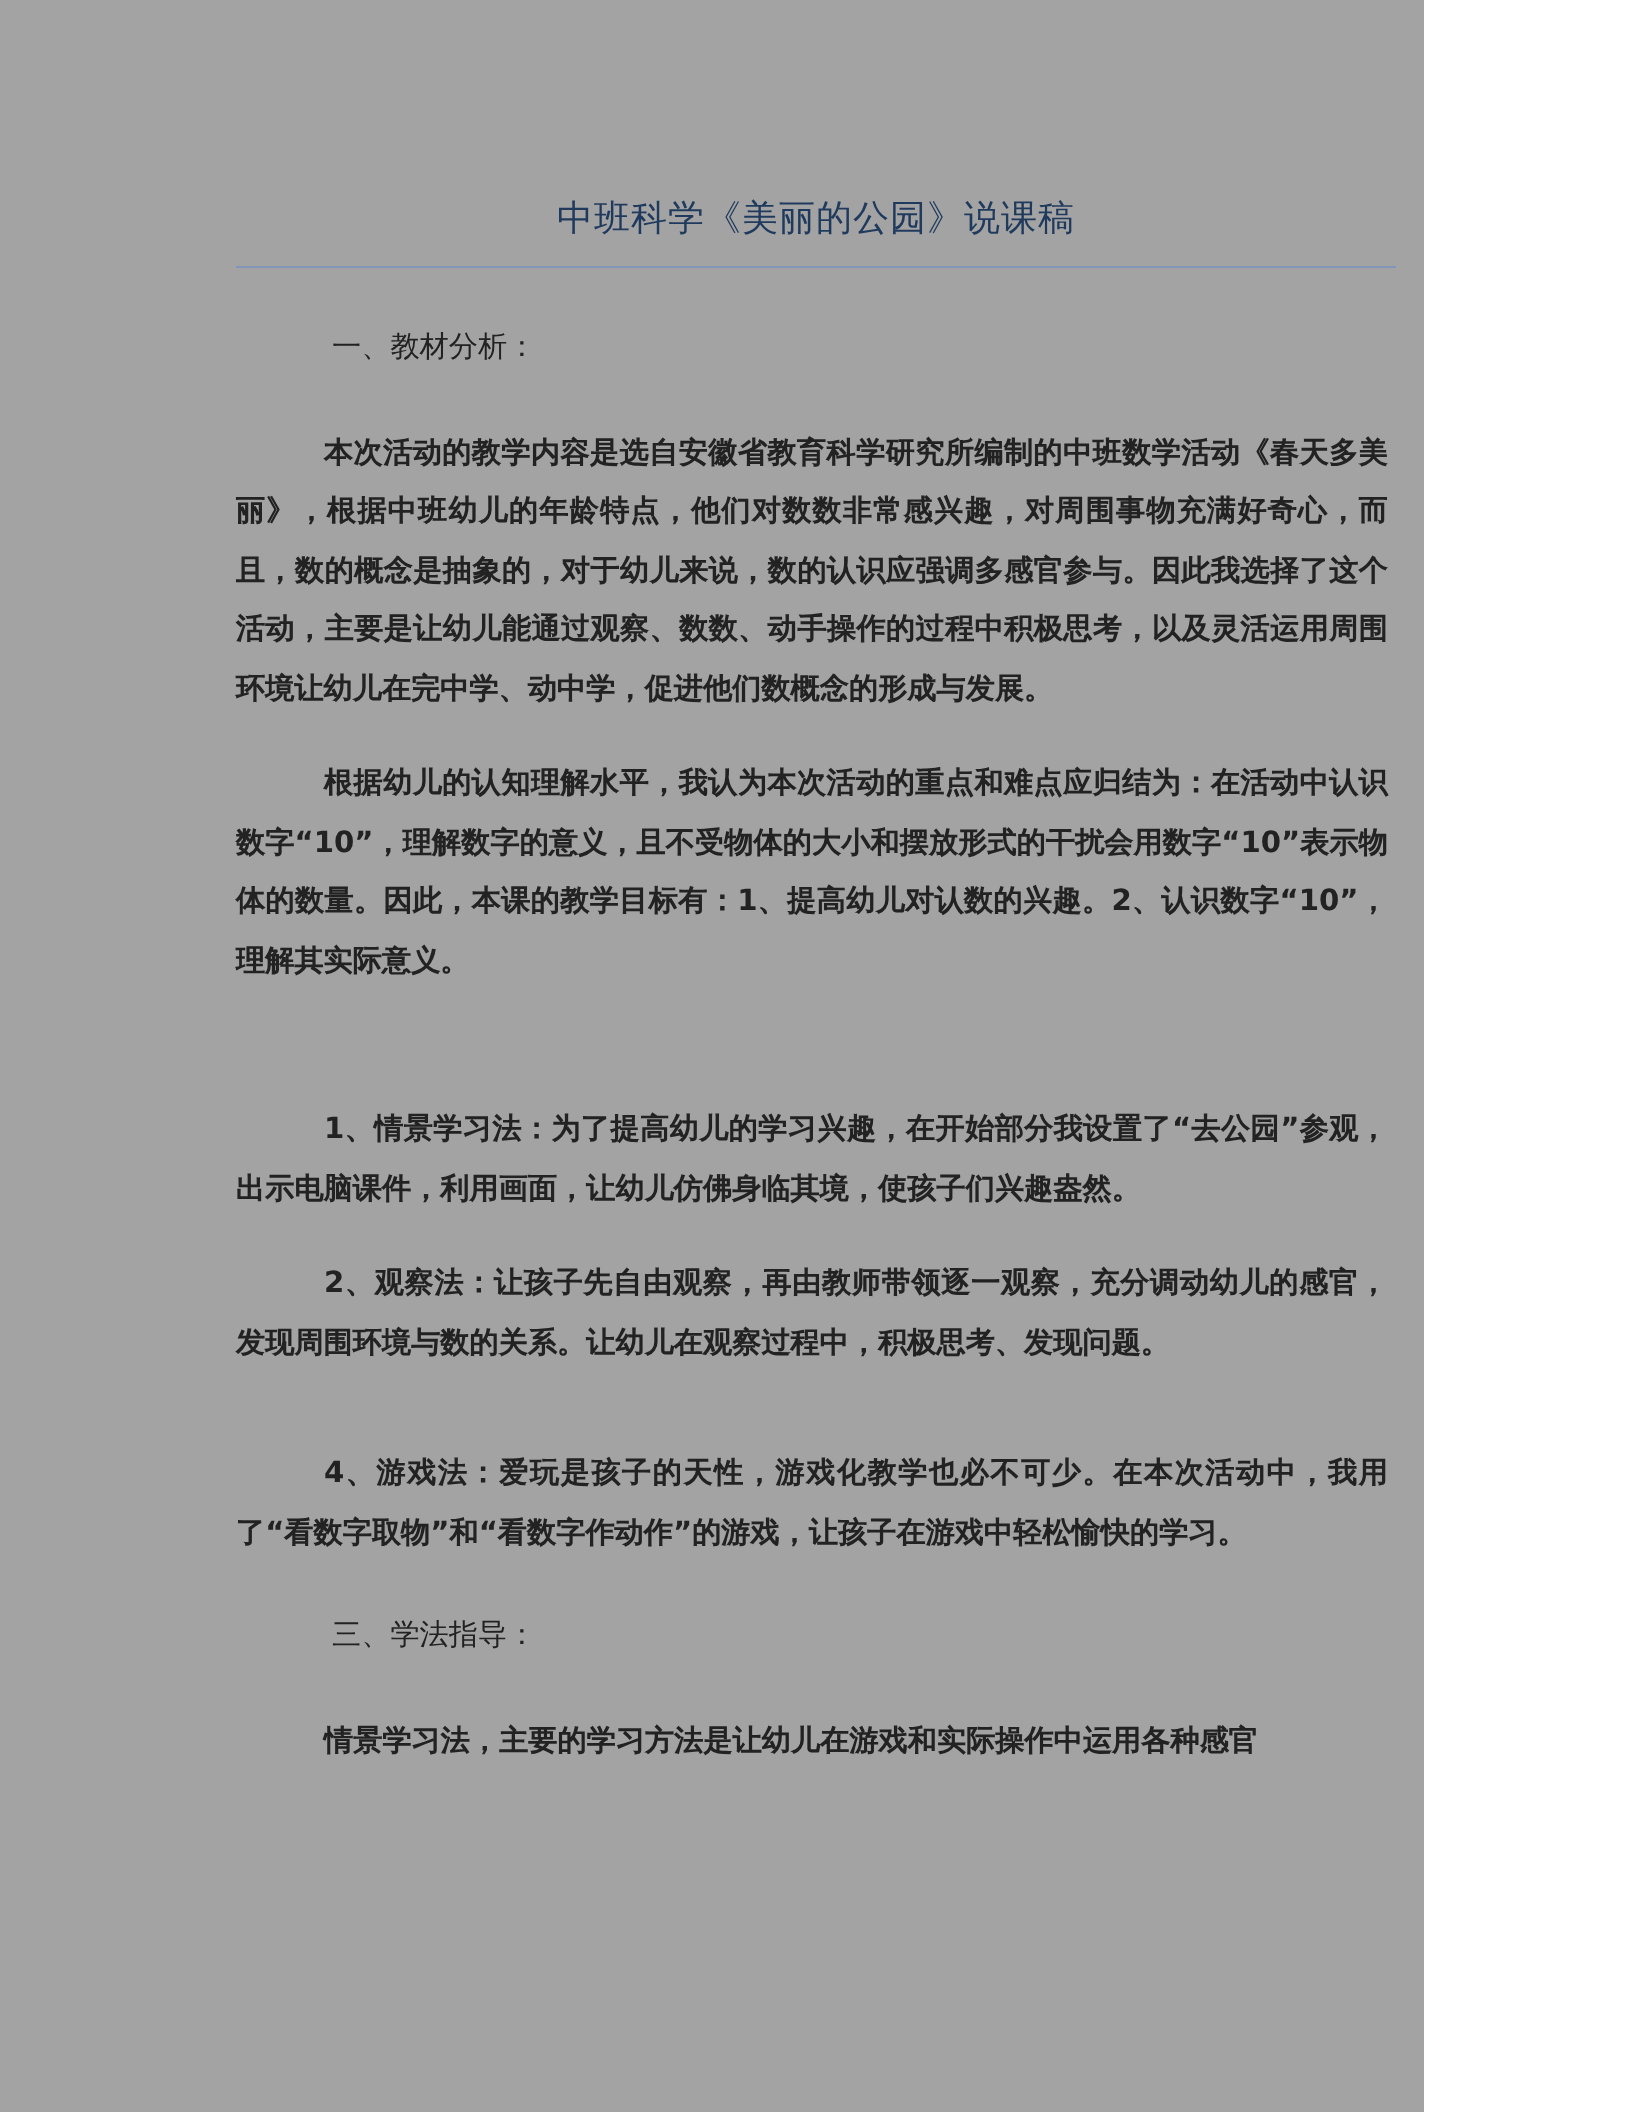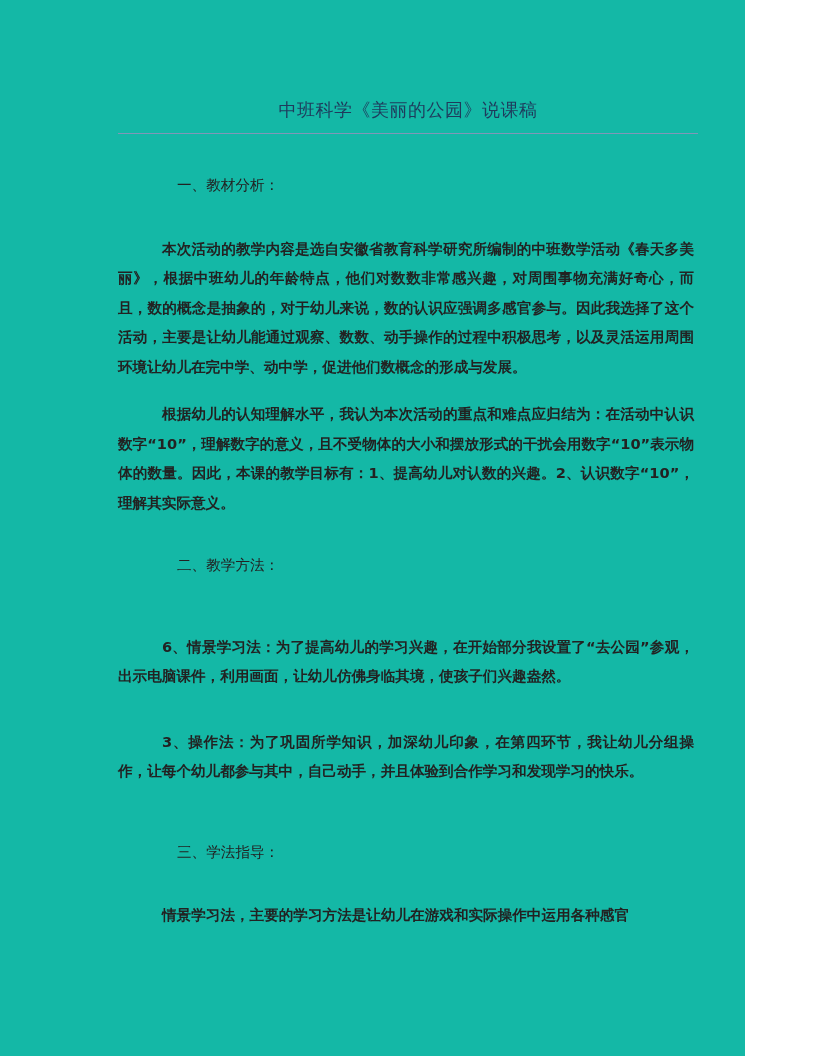--- a/index.html
+++ b/index.html
@@ -14,22 +14,21 @@
       overflow: hidden;
       font-family: "DejaVu Sans", "Liberation Sans", sans-serif;
       color: #222222;
     }
     .page {
       position: absolute;
       left: 0;
       top: 0;
       width: 712px;
       height: 1056px;
-      background: #14b8a6;
-      padding-left: 33px;
+      background: #a3a3a3;
     }
     .title {
       position: absolute;
       left: 118px;
       width: 580px;
       top: 98px;
       text-align: center;
       font-size: 18px;
       line-height: 24px;
       color: #1f3a5c;
@@ -46,21 +45,21 @@
     .body {
       position: absolute;
       left: 118px;
       width: 576px;
       top: 155px;
       font-size: 14.6px;
       line-height: 29.5px;
       color: #222222;
     }
     .heading {
-      margin: 15px;
+      margin: 4px;
       padding-left: 44px;
       height: 29.5px;
     }
     .para {
       margin: 0;
       text-indent: 44px;
       text-align: justify;
       word-break: break-all;
       font-weight: bold;
     }
@@ -81,28 +80,28 @@
       <p class="heading">一、教材分析：</p>
       <div class="gap-after-heading"></div>
       <p class="para">本次活动的教学内容是选自安徽省教育科学研究所编制的中班数学活动《春天多美丽》，根据中班幼儿的年龄特点，他们对数数非常感兴趣，对周围事物充满好奇心，而且，数的概念是抽象的，对于幼儿来说，数的认识应强调多感官参与。因此我选择了这个活动，主要是让幼儿能通过观察、数数、动手操作的过程中积极思考，以及灵活运用周围环境让幼儿在完中学、动中学，促进他们数概念的形成与发展。</p>
       <div class="gap-para"></div>
       <p class="para">根据幼儿的认知理解水平，我认为本次活动的重点和难点应归结为：在活动中认识数字“10”，理解数字的意义，且不受物体的大小和摆放形式的干扰会用数字“10”表示物体的数量。因此，本课的教学目标有：1、提高幼儿对认数的兴趣。2、认识数字“10”，理解其实际意义。</p>
     </section>
 
     <div class="gap-before-heading"></div>
 
     <section>
-      <p class="heading">二、教学方法：</p>
       <div class="gap-after-heading"></div>
       <div class="gap-para"></div>
-      <p class="para">6、情景学习法：为了提高幼儿的学习兴趣，在开始部分我设置了“去公园”参观，出示电脑课件，利用画面，让幼儿仿佛身临其境，使孩子们兴趣盎然。</p>
+      <p class="para">1、情景学习法：为了提高幼儿的学习兴趣，在开始部分我设置了“去公园”参观，出示电脑课件，利用画面，让幼儿仿佛身临其境，使孩子们兴趣盎然。</p>
+      <div class="gap-para"></div>
+      <p class="para">2、观察法：让孩子先自由观察，再由教师带领逐一观察，充分调动幼儿的感官，发现周围环境与数的关系。让幼儿在观察过程中，积极思考、发现问题。</p>
       <div class="gap-para"></div>
       <div class="gap-para"></div>
-      <p class="para">3、操作法：为了巩固所学知识，加深幼儿印象，在第四环节，我让幼儿分组操作，让每个幼儿都参与其中，自己动手，并且体验到合作学习和发现学习的快乐。</p>
-      <div class="gap-para"></div>
+      <p class="para">4、游戏法：爱玩是孩子的天性，游戏化教学也必不可少。在本次活动中，我用了“看数字取物”和“看数字作动作”的游戏，让孩子在游戏中轻松愉快的学习。</p>
     </section>
 
     <div class="gap-before-heading"></div>
 
     <section>
       <p class="heading">三、学法指导：</p>
       <div class="gap-after-heading"></div>
       <p class="para">情景学习法，主要的学习方法是让幼儿在游戏和实际操作中运用各种感官</p>
     </section>
 

